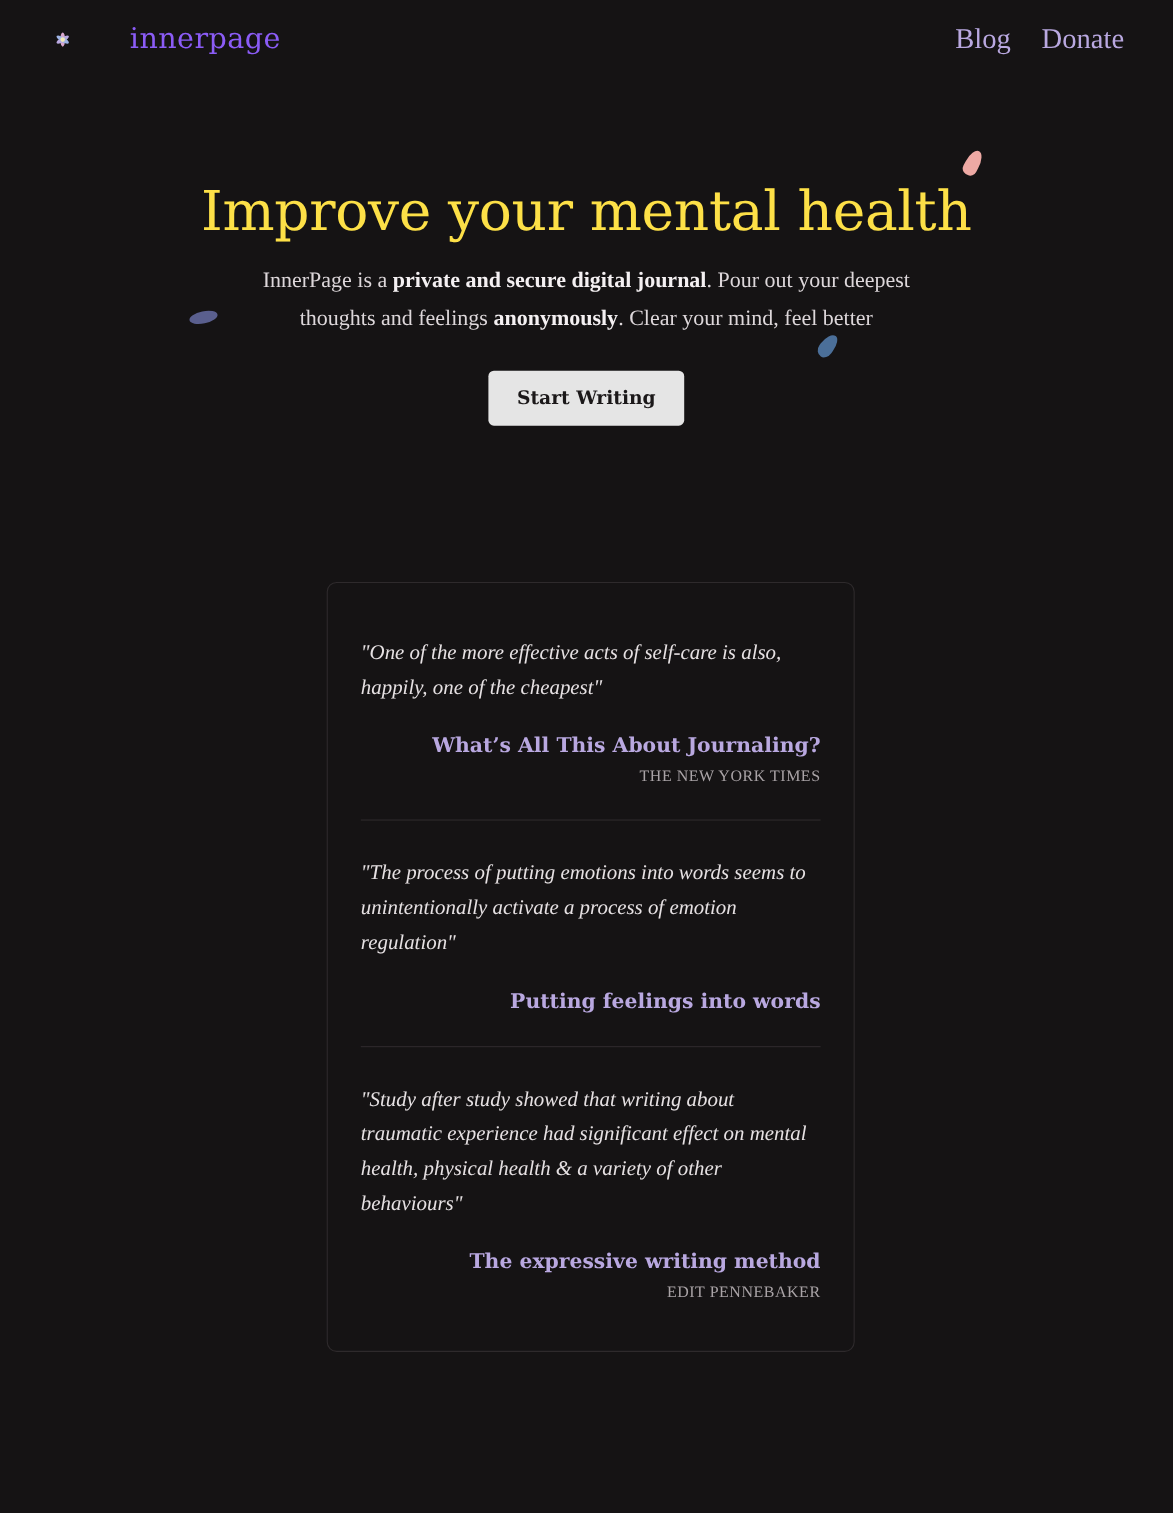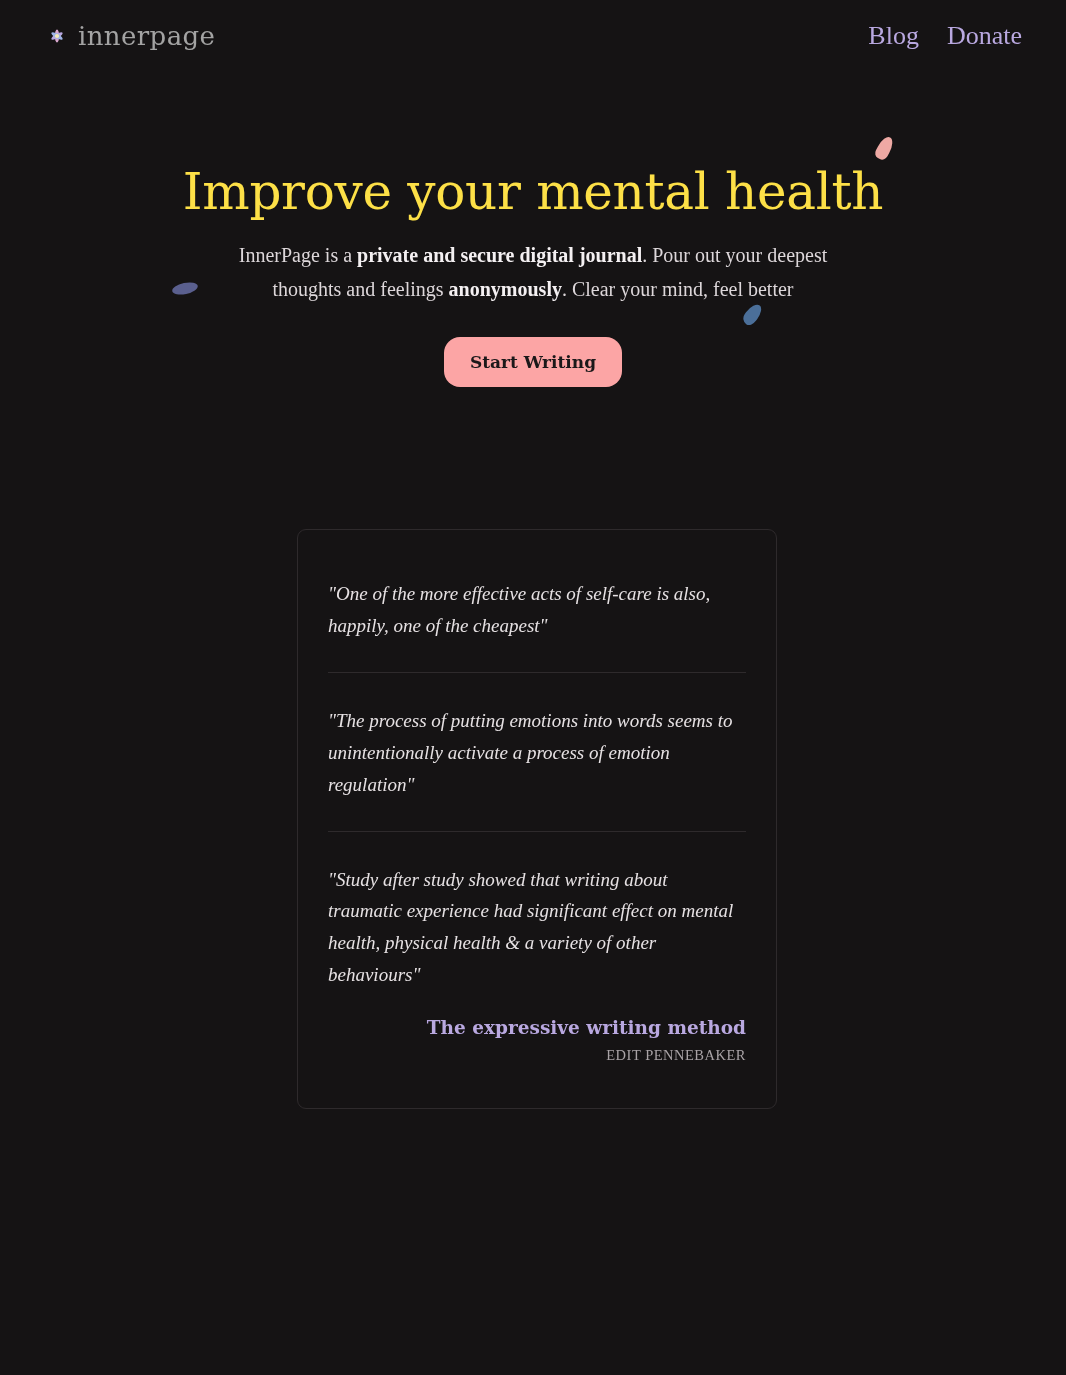--- a/index.html
+++ b/index.html
@@ -34,21 +34,22 @@
   .brand-mark {
     width: 22px;
     height: 22px;
     position: relative;
     display: inline-block;
   }
   .brand-name {
     font-family: "DejaVu Serif", serif;
     font-size: 26px;
     letter-spacing: 0.4px;
-    color: #a3a3a3;
+    color: #8b5cf6;
+    margin-left: 40px;
   }
   .nav {
     display: flex;
     align-items: center;
     gap: 28px;
   }
   .nav a {
     color: #b9a8e0;
     font-size: 26px;
     text-decoration: none;
@@ -79,24 +80,24 @@
   }
   .hero-sub b {
     font-weight: 700;
     color: #f4f0f2;
   }
   .cta-wrap {
     margin-top: 30px;
   }
   .cta {
     display: inline-block;
-    background: #fca5a5;
+    background: #e5e5e5;
     color: #1b1819;
     border: none;
-    border-radius: 16px;
+    border-radius: 5px;
     padding: 15px 26px;
     font-family: "DejaVu Serif", serif;
     font-size: 17px;
     font-weight: 700;
     cursor: pointer;
   }
 
   
   .petal {
     position: absolute;
@@ -203,27 +204,32 @@
   </p>
   <div class="cta-wrap">
     <button class="cta">Start Writing</button>
   </div>
 </section>
 
 <section class="quotes-card">
 
   <div class="quote-block">
     <p class="quote-text">"One of the more effective acts of self-care is also, happily, one of the cheapest"</p>
+    <div class="quote-meta">
+      <a class="quote-source" href="#">What’s All This About Journaling?</a>
+      <div class="quote-attrib">THE NEW YORK TIMES</div>
+    </div>
   </div>
 
   <div class="divider"></div>
 
   <div class="quote-block">
     <p class="quote-text">"The process of putting emotions into words seems to unintentionally activate a process of emotion regulation"</p>
     <div class="quote-meta">
+      <a class="quote-source" href="#">Putting feelings into words</a>
     </div>
   </div>
 
   <div class="divider"></div>
 
   <div class="quote-block">
     <p class="quote-text">"Study after study showed that writing about traumatic experience had significant effect on mental health, physical health &amp; a variety of other behaviours"</p>
     <div class="quote-meta">
       <a class="quote-source" href="#">The expressive writing method</a>
       <div class="quote-attrib">EDIT PENNEBAKER</div>

